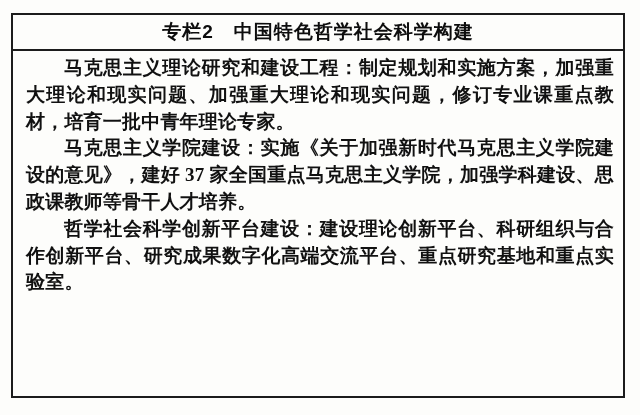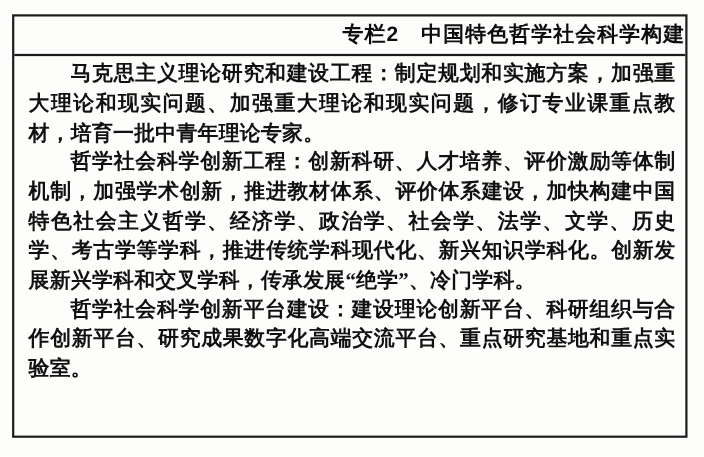--- a/index.html
+++ b/index.html
@@ -22,21 +22,21 @@
     width: 614px;
     height: 385px;
     border: 2px solid #1c1c1c;
     box-sizing: border-box;
     background: #fdfdfb;
   }
   .panel-title {
     height: 34px;
     line-height: 34px;
     border-bottom: 2px solid #1c1c1c;
-    text-align: right;
+    text-align: center;
     font-family: "Liberation Sans", "DejaVu Sans", sans-serif;
     font-weight: bold;
     font-size: 19px;
     color: #0d0d0d;
     letter-spacing: 1px;
     white-space: nowrap;
     overflow: hidden;
   }
   .panel-body {
     padding: 4px 9px 0 13px;
@@ -56,17 +56,17 @@
   }
 </style>
 </head>
 <body>
 
 <div class="page">
   <div class="panel">
     <div class="panel-title">专栏2　中国特色哲学社会科学构建</div>
     <div class="panel-body">
         <p class="para">马克思主义理论研究和建设工程：制定规划和实施方案，加强重大理论和现实问题、加强重大理论和现实问题，修订专业课重点教材，培育一批中青年理论专家。</p>
-        <p class="para">哲学社会科学创新工程：创新科研、人才培养、评价激励等体制机制，加强学术创新，推进教材体系、评价体系建设，加快构建中国特色社会主义哲学、经济学、政治学、社会学、法学、文学、历史学、考古学等学科，推进传统学科现代化、新兴知识学科化。创新发展新兴学科和交叉学科，传承发展“绝学”、冷门学科。</p>
+        <p class="para">马克思主义学院建设：实施《关于加强新时代马克思主义学院建设的意见》，建好 37 家全国重点马克思主义学院，加强学科建设、思政课教师等骨干人才培养。</p>
         <p class="para">哲学社会科学创新平台建设：建设理论创新平台、科研组织与合作创新平台、研究成果数字化高端交流平台、重点研究基地和重点实验室。</p>
       </div>
   </div>
 </div>
 
 </body></html>

